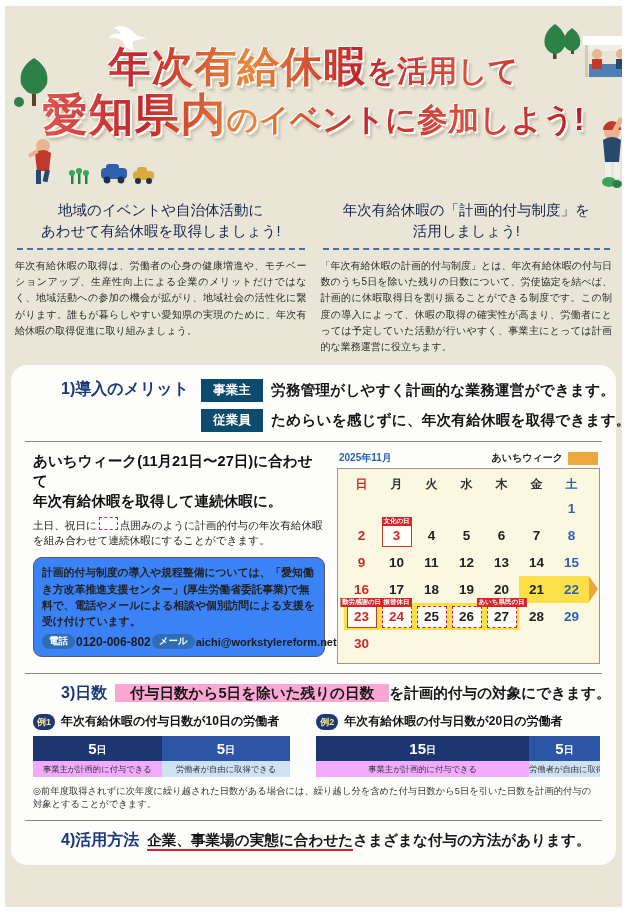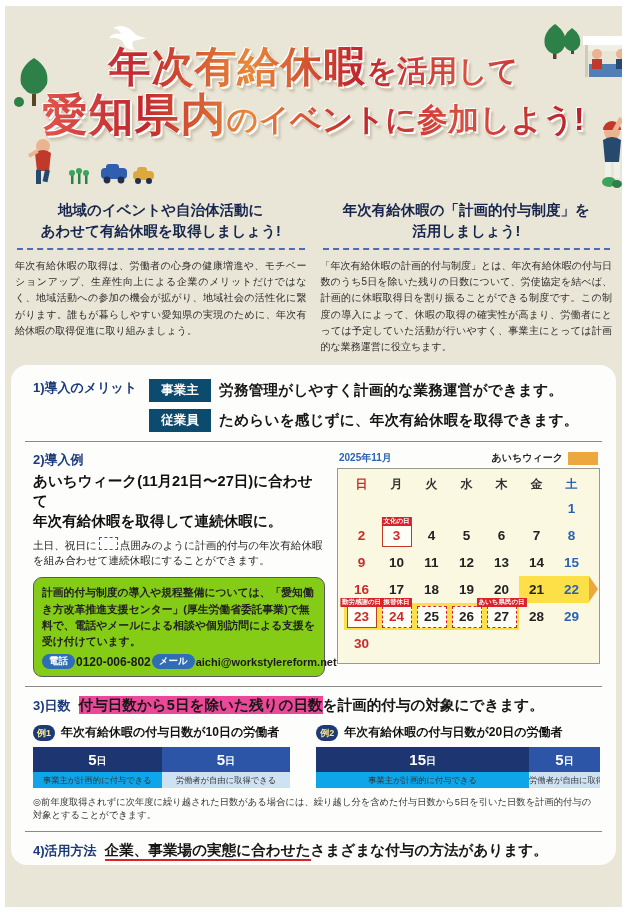--- a/index.html
+++ b/index.html
@@ -14,44 +14,44 @@
     text-shadow:none;}
   .title-wrap{display:inline-block;filter:drop-shadow(2px 2px 0 rgba(255,255,255,.95)) drop-shadow(-1px -1px 0 rgba(255,255,255,.95)) drop-shadow(2px 3px 1px rgba(120,90,60,.25));}
   .t-big{font-size:42px;letter-spacing:1px;}
   .t-rest{font-size:30px;}
   .t-big2{font-size:45px;letter-spacing:1px;}
   .t-rest2{font-size:31px;}
 
   
   .intro{display:flex;gap:14px;padding:6px 10px 0 10px;}
   .intro-col{flex:1;}
-  .intro-title{font-size:14.5px;font-weight:bold;color:#16264d;text-align:center;line-height:1.45;}
+  .intro-title{font-size:14.5px;font-weight:normal;color:#16264d;text-align:center;line-height:1.45;}
   .intro-divider{border:none;border-top:2px dashed #4a6db5;margin:6px 2px 8px 2px;}
   .intro-body{font-size:10px;color:#2c2c2c;line-height:1.62;text-align:justify;font-weight:500;}
 
   
   .panel{margin:10px 6px 0 6px;background:#fdfdfb;border-radius:16px;padding:12px 14px 10px 14px;box-sizing:border-box;height:500px;}
-  .sec-heading{color:#1a3a7c;font-size:13px;font-weight:bold;white-space:nowrap;}
+  .sec-heading{color:#1a3a7c;font-size:16px;font-weight:bold;white-space:nowrap;margin-left:28px;}
   .rule{border:none;border-top:1px solid #8a8a8a;margin:9px 0;}
 
   
   .sec1{display:flex;align-items:flex-start;gap:12px;padding:2px 4px 0 8px;}
   .merit-rows{display:flex;flex-direction:column;gap:7px;flex:1;}
   .merit-row{display:flex;align-items:center;gap:8px;}
   .merit-badge{background:#0c4a6e;color:#fff;font-size:12.5px;font-weight:bold;width:62px;text-align:center;padding:3px 0;flex:none;}
   .merit-text{font-size:14.6px;font-weight:bold;color:#161616;letter-spacing:.2px;white-space:nowrap;}
 
   
   .sec2{display:flex;gap:12px;padding:0 2px 0 8px;}
   .sec2-left{width:292px;flex:none;}
   .sec2 .sec-heading{margin-bottom:2px;}
   .sub-head{font-size:14.6px;font-weight:bold;color:#111;line-height:1.38;}
   .note{font-size:10.6px;color:#222;line-height:1.5;margin-top:5px;font-weight:500;}
   .dash-chip{display:inline-block;width:17px;height:11px;border:1.5px dashed #d8232a;background:#fff;vertical-align:-1px;margin:0 2px;}
-  .info-box{margin-top:8px;border:1.5px solid #5a5a5a;border-radius:9px;background:#84cc16;padding:6px 8px 7px 8px;}
+  .info-box{margin-top:8px;border:1.5px solid #5a5a5a;border-radius:9px;background:#3b82f6;padding:6px 8px 7px 8px;}
   .info-text{font-size:10.8px;font-weight:bold;color:#222;line-height:1.5;}
   .contact-row{display:flex;align-items:center;gap:1px;margin-top:5px;white-space:nowrap;}
   .pill{background:#2f6db5;color:#fff;font-size:9.5px;font-weight:bold;border-radius:9px;padding:1px 7px;flex:none;}
   .contact-val{font-size:12px;font-weight:bold;color:#1b1b1b;}
 
   
   .sec2-right{flex:1;min-width:0;}
   .cal-header{display:flex;justify-content:space-between;align-items:center;padding:0 2px 3px 2px;}
   .cal-title{color:#2b62b4;font-size:10px;font-weight:bold;}
   .cal-legend{display:flex;align-items:center;gap:5px;font-size:10px;font-weight:bold;color:#222;}
@@ -68,34 +68,34 @@
   .c-red{color:#cc2a2a;}
   .c-blue{color:#2b62b4;}
   .box-solid{background:#fffef6;border:1.5px solid #c23a2a;box-sizing:border-box;line-height:19px;}
   .box-dashed{background:#fffef6;border:1.5px dashed #d8232a;box-sizing:border-box;line-height:19px;}
   .cal-badge{position:absolute;top:-5px;left:50%;transform:translateX(-50%);background:#d8232a;color:#fff;font-size:6.5px;line-height:1.3;padding:0 2px;white-space:nowrap;z-index:3;font-weight:bold;}
 
   
   .sec3{padding:0 2px 0 8px;}
   .sec3-head{display:flex;align-items:baseline;gap:8px;}
   .sec3-lede{font-size:14.6px;font-weight:bold;color:#161616;white-space:nowrap;}
-  .hl{background:#ec4899;padding:1px 0;}
+  .hl{background:#f9a8d4;padding:1px 15px;}
   .examples-row{display:flex;gap:26px;margin-top:9px;}
   .ex-head{display:flex;align-items:center;gap:6px;margin-bottom:6px;}
   .ex-badge{background:#1c3978;color:#ffe88a;font-size:9px;font-weight:bold;width:22px;height:16px;line-height:16px;border-radius:8px;text-align:center;flex:none;}
   .ex-title{font-size:12px;font-weight:bold;color:#111;white-space:nowrap;}
   .bar{display:flex;height:25px;}
   .seg{display:flex;align-items:center;justify-content:center;color:#fff;font-weight:bold;}
   .seg-dark{background:#1d3570;}
   .seg-light{background:#2d55a7;}
   .seg-num{font-size:15px;}
   .seg-unit{font-size:10px;margin-top:3px;}
   .bar-labels{display:flex;height:16px;}
   .sub{font-size:8.3px;color:#333;text-align:center;line-height:16px;white-space:nowrap;overflow:hidden;font-weight:500;}
-  .sub-dark{background:#0ea5e9;}
+  .sub-dark{background:#f0abfc;}
   .sub-light{background:#cfe2f4;}
   .footnote{font-size:9.3px;color:#333;margin-top:8px;font-weight:500;}
 
   
   .sec4{padding:0 2px 0 8px;}
   .sec4-head{display:flex;align-items:baseline;gap:8px;}
   .sec4-lede{font-size:14.6px;font-weight:bold;color:#161616;white-space:nowrap;}
   .red-underline{border-bottom:2px solid #d8232a;padding-bottom:1px;}
 </style>
 </head>
@@ -220,21 +220,20 @@
           <span class="merit-badge">従業員</span>
           <span class="merit-text">ためらいを感じずに、年次有給休暇を取得できます。</span>
         </div>
       </div>
     </div>
 
     <hr class="rule">
 
     <div class="sec2">
       <div class="sec2-left">
-        <div class="sec-heading">2)導入例</div>
         <div class="sub-head">
           <div>あいちウィーク(11月21日〜27日)に合わせて</div>
           <div>年次有給休暇を取得して連続休暇に。</div>
         </div>
         <div class="note"><span>土日、祝日に</span><span class="dash-chip"></span><span>点囲みのように計画的付与の年次有給休暇を組み合わせて連続休暇にすることができます。</span></div>
         <div class="info-box">
           <div class="info-text">計画的付与制度の導入や規程整備については、「愛知働き方改革推進支援センター」(厚生労働省委託事業)で無料で、電話やメールによる相談や個別訪問による支援を受け付けています。</div>
           <div class="contact-row">
             <span class="pill">電話</span>
             <span class="contact-val">0120-006-802</span>

